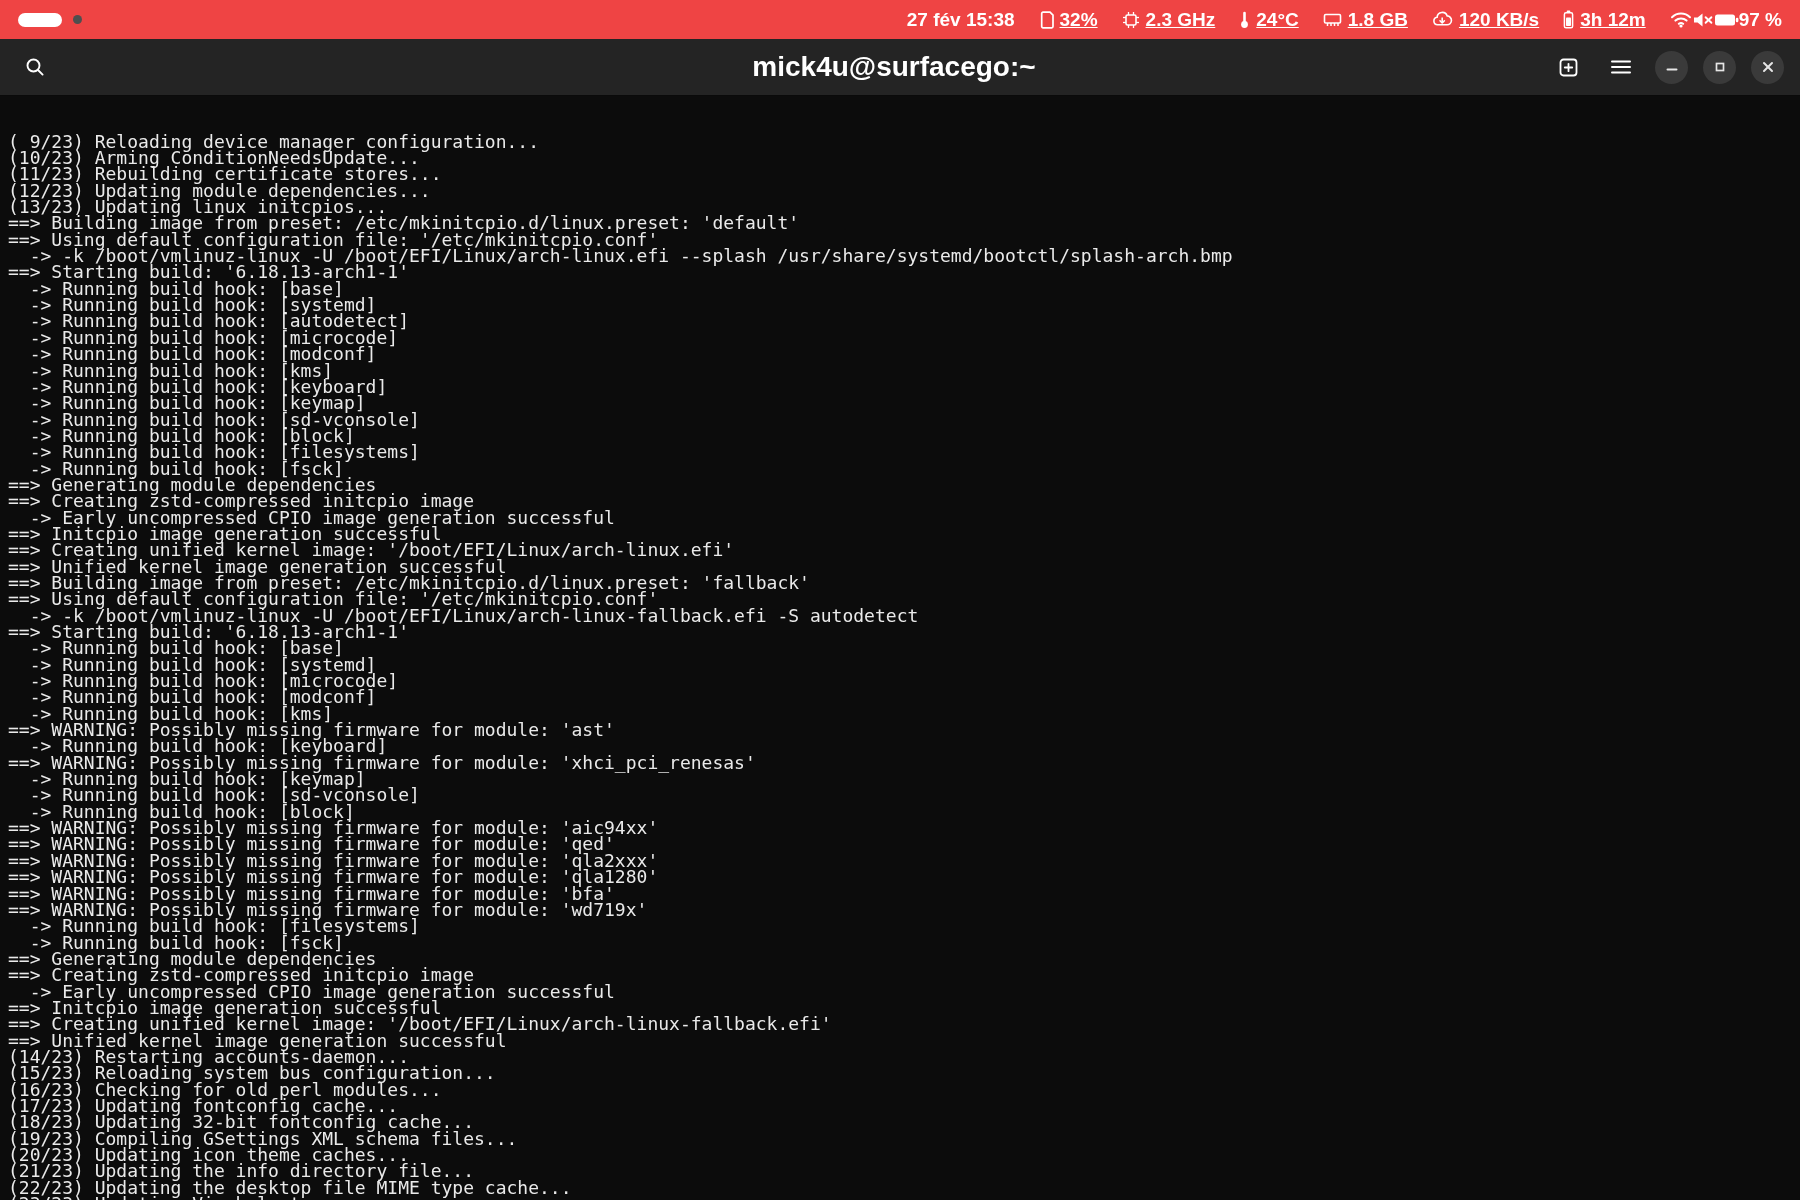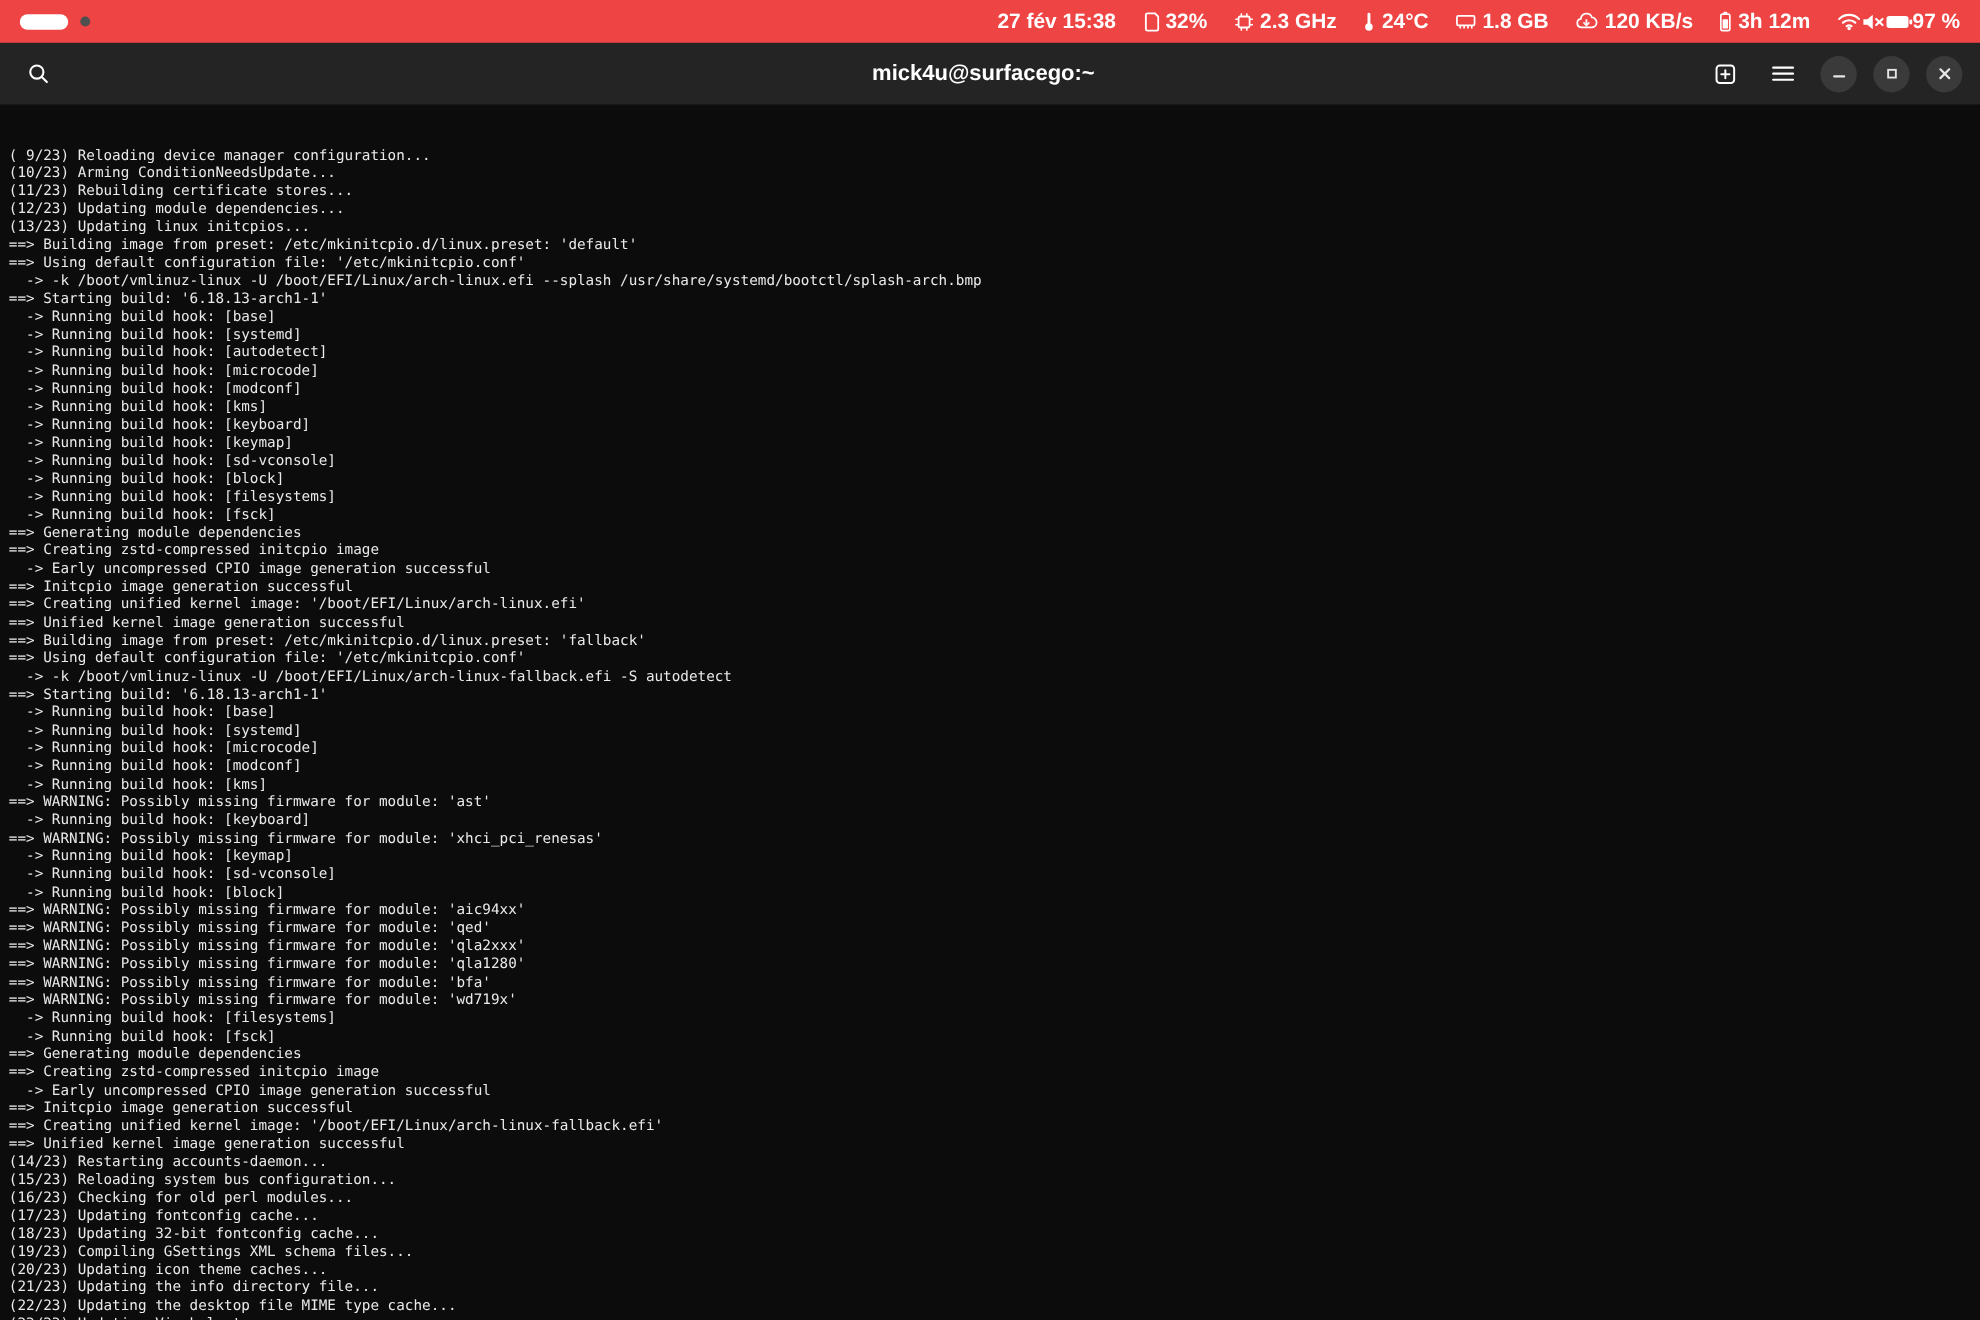--- a/index.html
+++ b/index.html
@@ -20,45 +20,45 @@
   .sb-sys { display:flex; align-items:center; }
   .icon svg { display:block; }
 
   
   .titlebar { height:57px; background:#242424; border-bottom:1px solid #0a0a0a;
               display:flex; align-items:center; padding:0 16px; position:relative;
               flex:0 0 auto; }
   .tb-btn { background:transparent; border:none; width:38px; height:38px;
             display:flex; align-items:center; justify-content:center; cursor:pointer; }
   .tb-title { position:absolute; left:0; right:12px; text-align:center; color:#ffffff;
-              font-size:20px; font-weight:700; pointer-events:none; }
+              font-size:28px; font-weight:700; pointer-events:none; }
   .tb-right { margin-left:auto; display:flex; align-items:center; gap:15px; z-index:2; }
   .circle-btn { width:33px; height:33px; border-radius:50%; background:#3a3a3a;
                 border:none; display:flex; align-items:center; justify-content:center;
                 cursor:pointer; }
 
   
   .terminal { flex:1 1 auto; background:#0c0c0c; padding:5px 0 12px 8px;
-              font-family:"DejaVu Sans Mono", monospace; font-size:13px;
+              font-family:"DejaVu Sans Mono", monospace; font-size:18px;
               line-height:16.35px; color:#eaeaea; white-space:pre; overflow:hidden; }
   .term-line { height:16.35px; }
 </style>
 </head>
 <body>
 
 <div class="screen">
 
   <header class="statusbar">
     <div class="sb-left">
       <div class="pill"></div>
       <div class="dot"></div>
     </div>
     <div class="sb-right">
       <span>27 fév 15:38</span>
-      <span id="sb-indicators" style="display:flex;align-items:center;gap:24px;">
+      <span id="sb-indicators" style="display:flex;align-items:center;gap:24px;text-decoration:underline;">
           <span class="sb-item">
             <span class="icon">
               <svg width="15" height="18" viewBox="0 0 15 18">
                 <path d="M4 1.2 h7 l3 3 v11.3 a1.3 1.3 0 0 1 -1.3 1.3 H4 a1.3 1.3 0 0 1 -1.3 -1.3 V2.5 A1.3 1.3 0 0 1 4 1.2 z" fill="none" stroke="#fff" stroke-width="1.7"></path>
               </svg>
             </span>
             <span>32%</span>
           </span>
           <span class="sb-item">
             <span class="icon">

